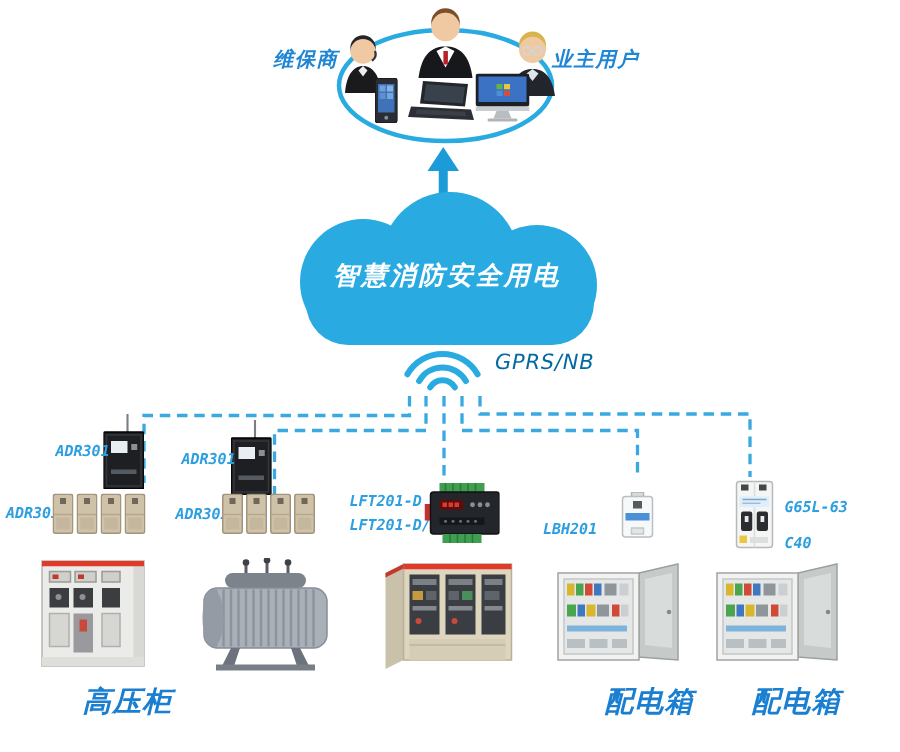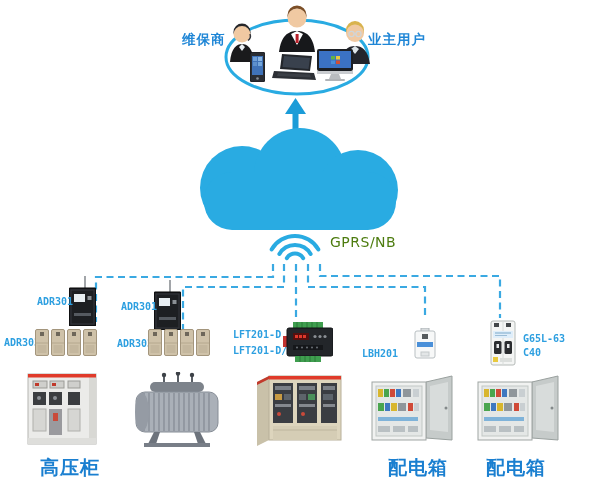--- a/index.html
+++ b/index.html
@@ -1,26 +1,26 @@
 <!DOCTYPE html>
 <html><head>
 <meta charset="utf-8">
 <style>
   html,body{margin:0;padding:0;background:#fff;}
   .stage{position:relative;width:581px;height:501px;background:#fff;overflow:hidden;
-         font-family:"DejaVu Sans",sans-serif;}
+         font-family:"DejaVu Sans",sans-serif;font-style:italic;}
   .abs{position:absolute;}
   .lbl-stake{color:#1f86d6;font-weight:bold;font-size:13.5px;letter-spacing:1px;white-space:nowrap;}
   .cloud-line{color:#ffffff;font-weight:bold;text-align:center;letter-spacing:2px;white-space:nowrap;}
   .cloud-line1{font-size:17px;}
   .cloud-line2{font-size:16px;}
-  .lbl-gprs{color:#4d7c0f;font-size:14px;letter-spacing:0.5px;white-space:nowrap;}
+  .lbl-gprs{color:#0369a1;font-size:14px;letter-spacing:0.5px;white-space:nowrap;}
   .lbl-dev{color:#2d9fe0;font-weight:bold;font-size:10px;
            font-family:"DejaVu Sans Mono",monospace;white-space:nowrap;}
-  .lbl-equip{color:#1a7fd0;font-weight:bold;font-size:19px;text-align:center;
+  .lbl-equip{color:#1a7fd0;font-weight:bold;font-size:19px;text-align:right;
              letter-spacing:1px;white-space:nowrap;}
   .module-row{display:flex;gap:2px;}
 </style>
 </head>
 <body>
 
 <div class="stage">
 
   <svg class="abs" style="left:0;top:0" width="600" height="501" viewBox="0 0 600 501">
 
@@ -104,20 +104,21 @@
     <rect x="14" y="11.5" width="4" height="3.5" fill="#4a90d9"></rect>
     <rect x="19" y="11.5" width="4" height="3.5" fill="#d05038"></rect>
     <rect x="0" y="22" width="36" height="3" fill="#c9ccd0"></rect>
     <polygon points="14,25 22,25 24,30 12,30" fill="#b9bcc0"></polygon>
     <rect x="8" y="30" width="20" height="2" rx="1" fill="#b0b3b7"></rect>
   </svg>
 
   <div class="abs lbl-stake" style="left:182px;top:31px">维保商</div>
   <div class="abs lbl-stake" style="left:368px;top:31px">业主用户</div>
 
+  <div class="abs cloud-line cloud-line1" style="left:192px;top:172px;width:212px">智慧消防安全用电</div>
 
   <div class="abs lbl-gprs" style="left:330px;top:234px">GPRS/NB</div>
 
   <svg class="abs" style="left:69px;top:276px" width="27" height="50" viewBox="0 0 27 50">
     <line x1="16" y1="0" x2="16" y2="12" stroke="#7a7f84" stroke-width="1.4"></line>
     <rect x="0" y="12" width="27" height="38" rx="1" fill="#1d1f22" stroke="#000"></rect>
     <rect x="2" y="14" width="23" height="34" fill="none" stroke="#34373c" stroke-width="1"></rect>
     <rect x="5" y="18" width="11" height="8" fill="#e8eef2"></rect>
     <rect x="18.5" y="20" width="4" height="4" fill="#8a8f94"></rect>
     <rect x="5" y="37" width="17" height="3" fill="#555a60"></rect>
@@ -224,21 +225,21 @@
   <div class="abs lbl-dev" style="left:362px;top:348px">LBH201</div>
   <svg class="abs" style="left:414px;top:328px" width="22" height="32" viewBox="0 0 22 32">
     <rect x="7" y="0" width="8" height="4" fill="#d7dbdd" stroke="#aeb4b7"></rect>
     <rect x="1" y="3" width="20" height="27" rx="2" fill="#f7f8f8" stroke="#b9bfc2"></rect>
     <rect x="8" y="6" width="6" height="5" fill="#565b5e"></rect>
     <rect x="3" y="14" width="16" height="5" fill="#4a90d9"></rect>
     <rect x="7" y="24" width="8" height="4" fill="#e3e6e7" stroke="#c3c8ca"></rect>
   </svg>
 
   <div class="abs lbl-dev" style="left:523px;top:333px">G65L-63</div>
-  <div class="abs lbl-dev" style="left:523px;top:347px">C40</div>
+  <div class="abs lbl-dev" style="left:523px;top:357px">C40</div>
   <svg class="abs" style="left:489px;top:320px" width="28" height="46" viewBox="0 0 28 46">
     <rect x="2" y="1" width="24" height="44" rx="2" fill="#f4f5f4" stroke="#b5bab8"></rect>
     <line x1="14" y1="1" x2="14" y2="45" stroke="#d8dcda"></line>
     <rect x="5" y="3" width="5" height="4" fill="#44474a"></rect>
     <rect x="17" y="3" width="5" height="4" fill="#44474a"></rect>
     <rect x="4" y="11" width="20" height="7" fill="#dfeefa"></rect>
     <line x1="6" y1="13" x2="22" y2="13" stroke="#7aa8c9" stroke-width="1"></line>
     <line x1="6" y1="15.5" x2="18" y2="15.5" stroke="#9cbdd6" stroke-width="1"></line>
     <rect x="5" y="21" width="7.5" height="13" rx="1.5" fill="#2b2d30"></rect>
     <rect x="15.5" y="21" width="7.5" height="13" rx="1.5" fill="#2b2d30"></rect>

